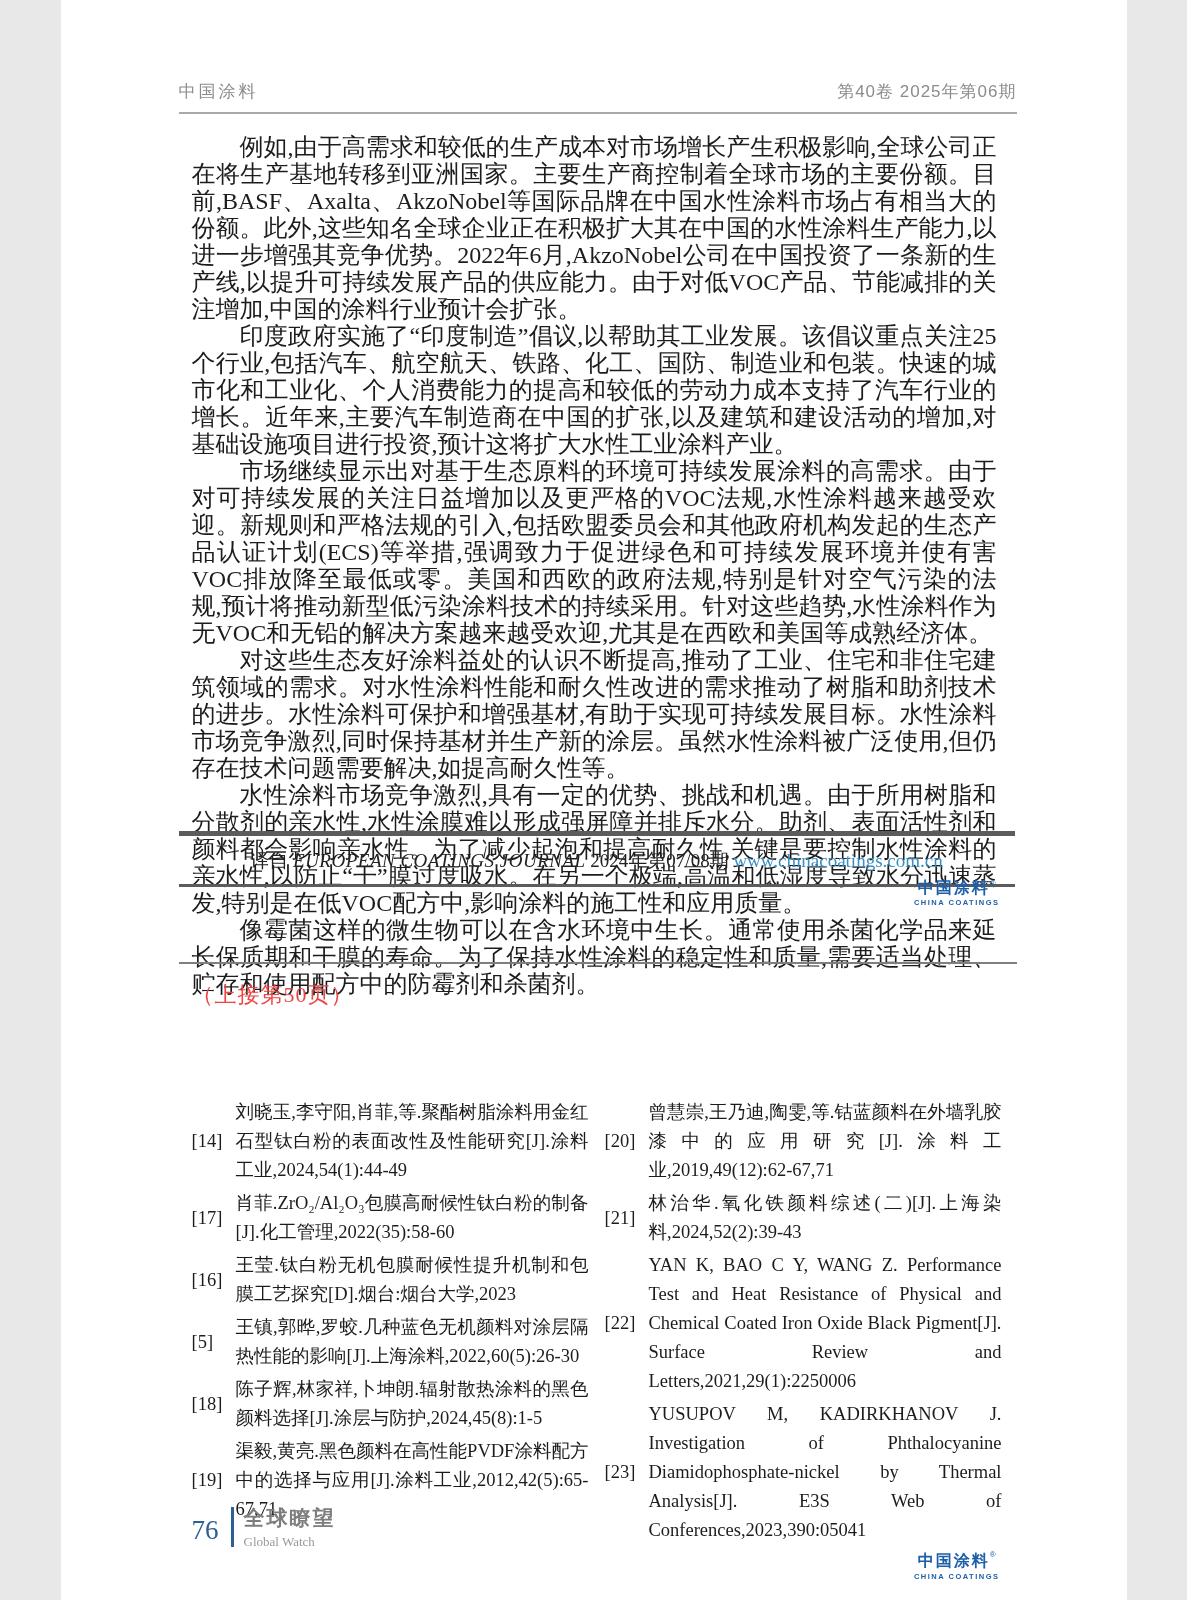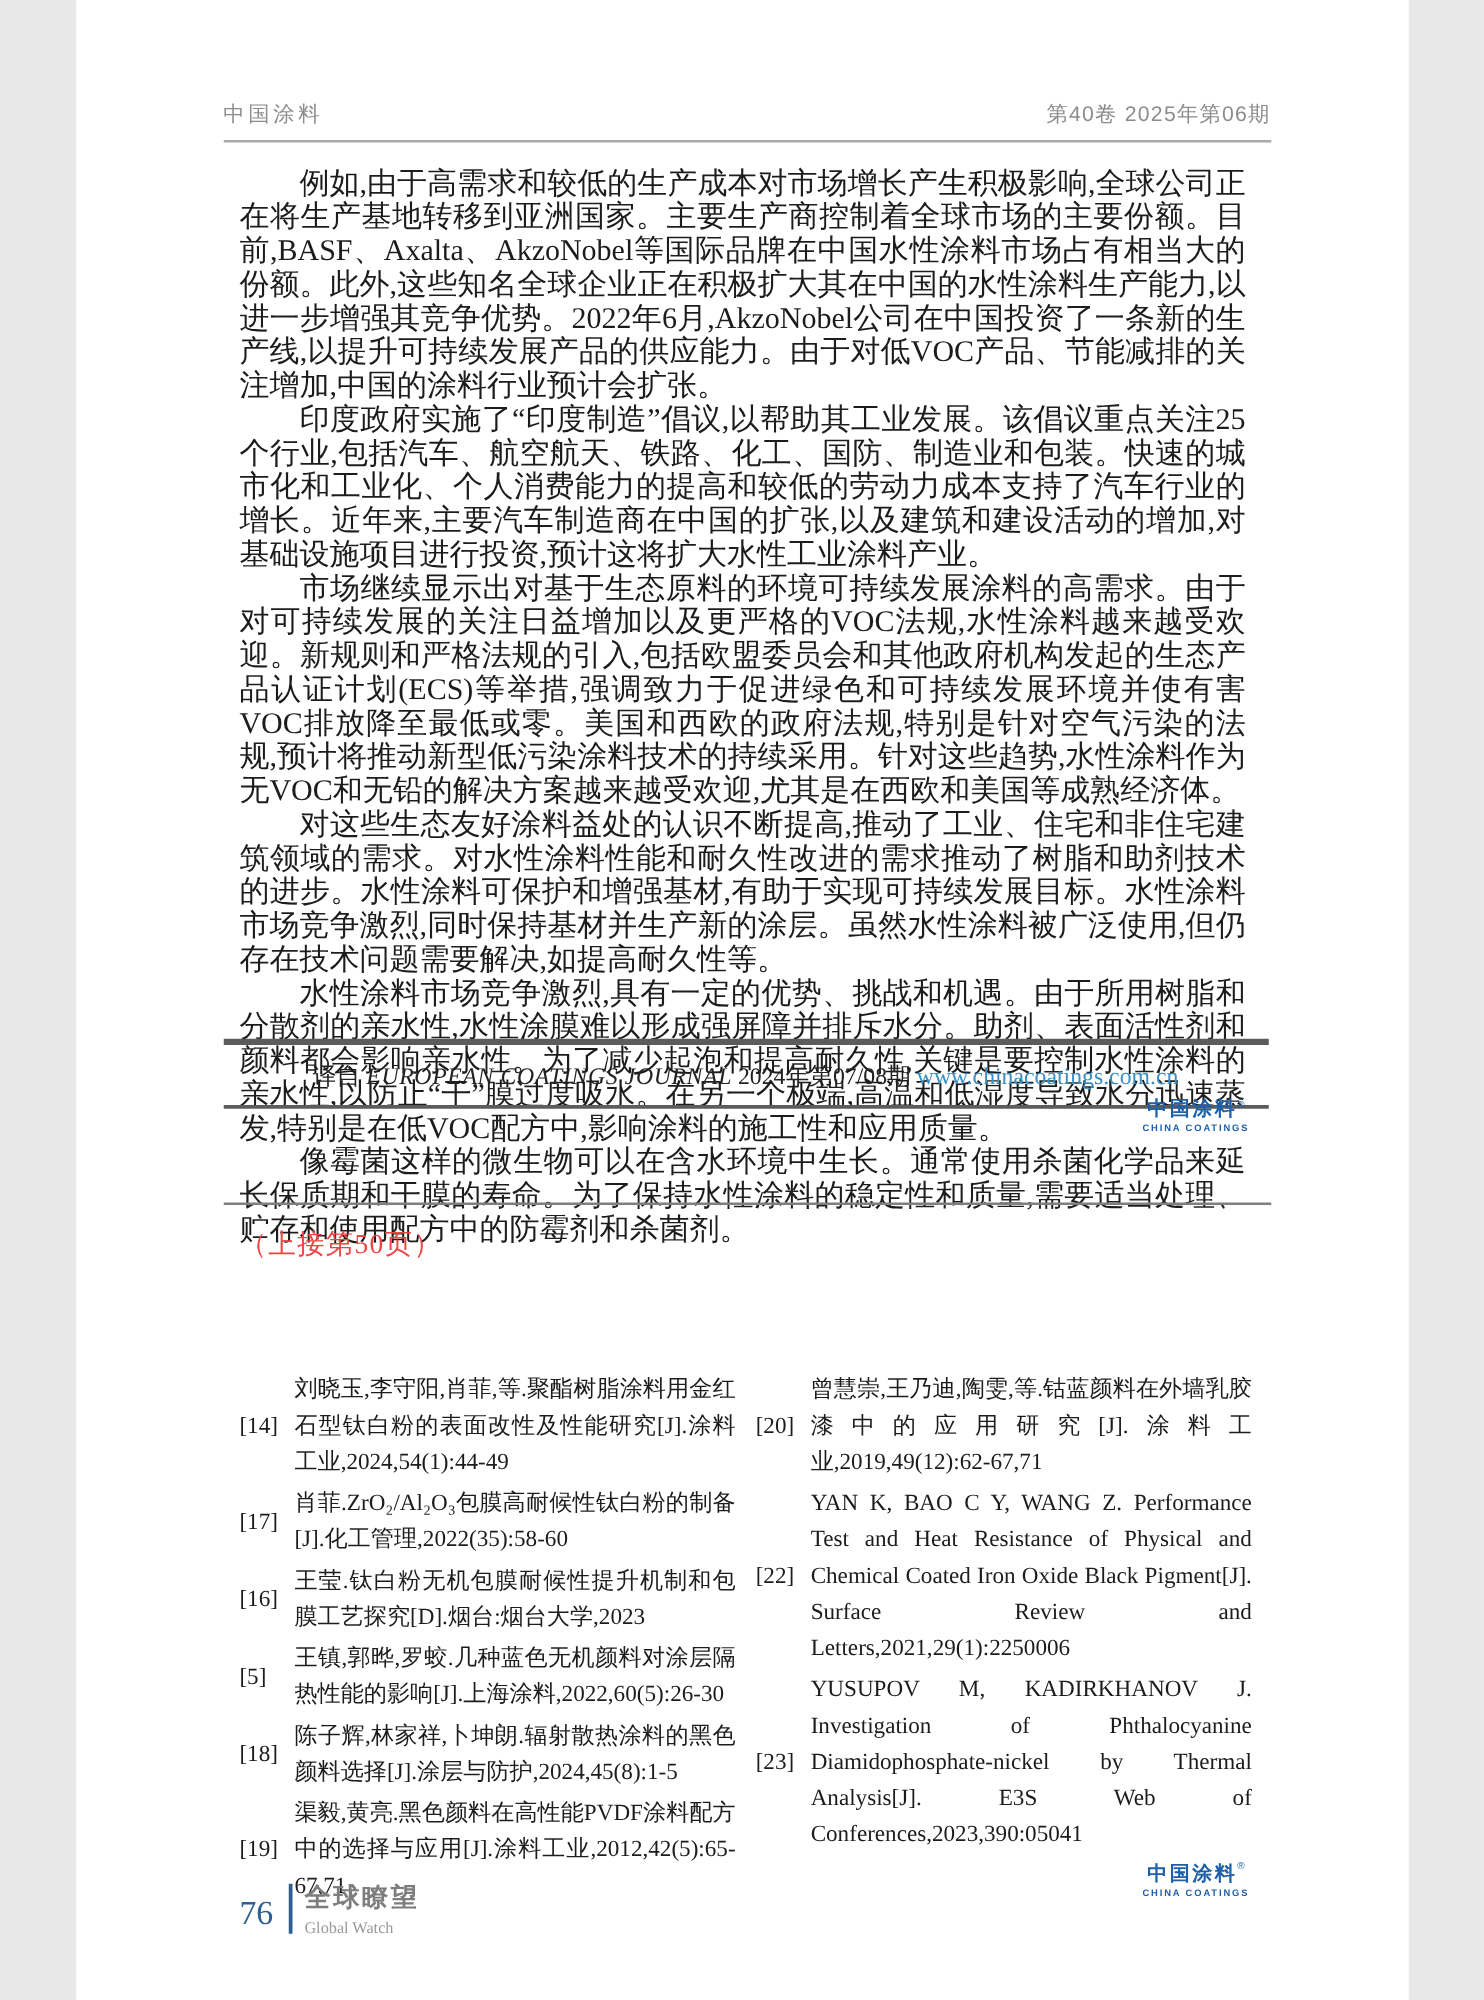--- a/index.html
+++ b/index.html
@@ -154,20 +154,24 @@
         <span class="num">[19]</span>
         <span class="txt">渠毅,黄亮.黑色颜料在高性能PVDF涂料配方中的选择与应用[J].涂料工业,2012,42(5):65-67,71</span>
       </div>
     </div>
     <div class="col">
       <div class="ref">
         <span class="num">[20]</span>
         <span class="txt">曾慧崇,王乃迪,陶雯,等.钴蓝颜料在外墙乳胶漆中的应用研究[J].涂料工业,2019,49(12):62-67,71</span>
       </div>
       <div class="ref">
+        <span class="num">[21]</span>
+        <span class="txt">林治华.氧化铁颜料综述(二)[J].上海染料,2024,52(2):39-43</span>
+      </div>
+      <div class="ref">
         <span class="num">[22]</span>
         <span class="txt">YAN K, BAO C Y, WANG Z. Performance Test and Heat Resistance of Physical and Chemical Coated Iron Oxide Black Pigment[J]. Surface Review and Letters,2021,29(1):2250006</span>
       </div>
       <div class="ref">
         <span class="num">[23]</span>
         <span class="txt">YUSUPOV M, KADIRKHANOV J. Investigation of Phthalocyanine Diamidophosphate-nickel by Thermal Analysis[J]. E3S Web of Conferences,2023,390:05041</span>
       </div>
 
       <div class="logo-2-wrap">
         <div class="brand">

